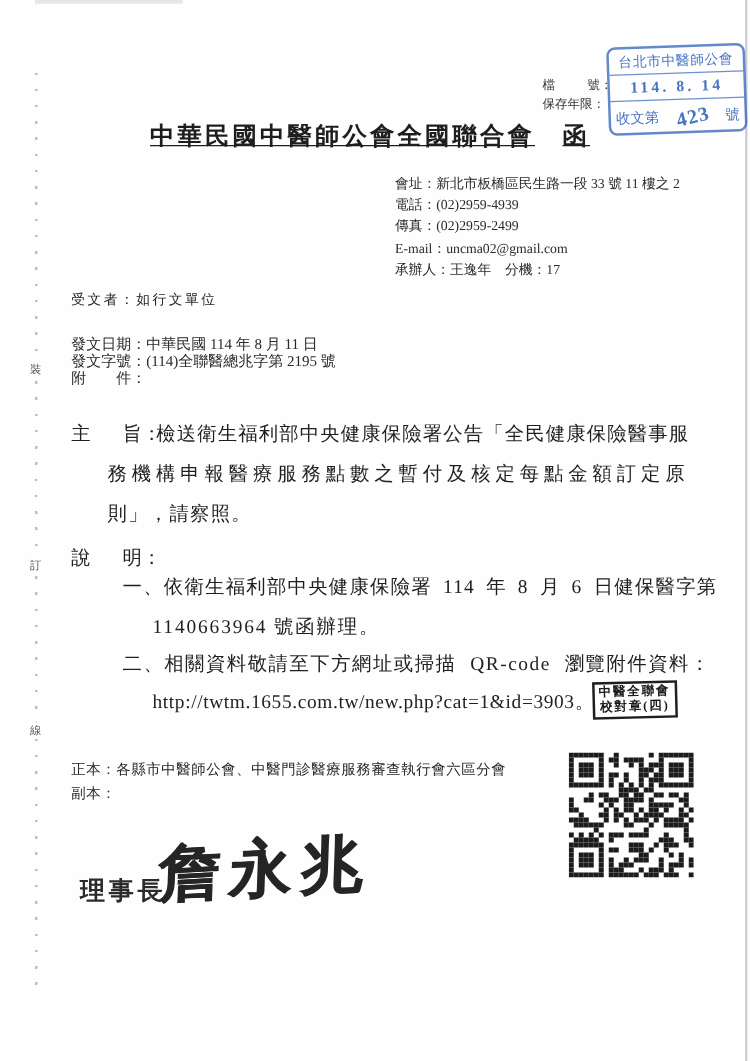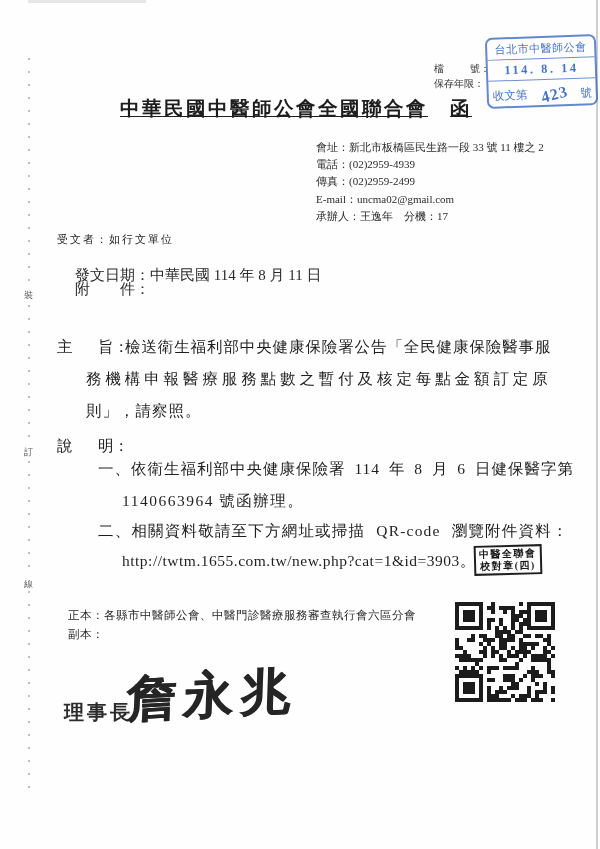--- a/index.html
+++ b/index.html
@@ -25,30 +25,30 @@
   .stamp-blue .r3{display:flex;justify-content:space-between;align-items:baseline;font-size:11.5px;padding:4px 4px 3px;}
   .stamp-blue .handnum{font-size:16px;font-weight:bold;display:inline-block;transform:rotate(-12deg) translateY(2px);letter-spacing:1px;}
   
   .doc-title{position:absolute;left:120px;top:95px;font-size:19.5px;font-weight:bold;letter-spacing:2.5px;color:#1e1e1e;white-space:nowrap;text-decoration:underline;}
   .doc-title .doctype{margin-left:22px;}
   
   .contact{position:absolute;left:304px;top:139px;font-size:11px;line-height:17.2px;color:#2a2a2a;white-space:nowrap;margin-left:12px;}
   
   .recipient{position:absolute;left:57px;top:232px;font-size:11px;letter-spacing:2px;color:#1f1f1f;}
   
-  .meta{position:absolute;left:57px;top:269px;font-size:15px;line-height:13.6px;color:#2a2a2a;white-space:nowrap;margin-left:18px;}
+  .meta{position:absolute;left:57px;top:269px;font-size:12px;line-height:13.6px;color:#2a2a2a;white-space:nowrap;}
   
   .cjk-label{position:absolute;font-size:15.5px;color:#1f1f1f;}
   .body-line{position:absolute;font-size:15.5px;color:#1f1f1f;white-space:nowrap;}
   
   .stamp-proof{position:absolute;left:474px;top:545px;border:2px solid #1f1f1f;padding:1px 3px;
     font-size:10px;font-weight:bold;line-height:12px;letter-spacing:1.5px;text-align:center;
     transform:rotate(-1.5deg);color:#1a1a1a;background:rgba(255,255,255,.2);}
   
-  .dist{position:absolute;left:57px;font-size:11.5px;letter-spacing:.5px;color:#262626;white-space:nowrap;margin-left:11px;}
+  .dist{position:absolute;left:57px;font-size:11.5px;letter-spacing:.5px;color:#262626;white-space:nowrap;}
   
   .qr{position:absolute;left:455px;top:602px;width:100px;height:100px;}
   
   .sig-title{position:absolute;left:64px;top:699px;font-size:20px;letter-spacing:3px;font-weight:bold;color:#2b2b2b;}
   .sig-name{position:absolute;left:126px;top:662px;font-size:50px;font-weight:bold;letter-spacing:7px;
     color:#252525;transform:rotate(-3deg) skewX(-5deg);text-shadow:1px 0 0 #252525;}
 </style>
 </head>
 <body>
 
@@ -89,20 +89,21 @@
     <div>電話：(02)2959-4939</div>
     <div>傳真：(02)2959-2499</div>
     <div>E-mail：uncma02@gmail.com</div>
     <div>承辦人：王逸年　分機：17</div>
   </div>
 
   <div class="recipient">受文者：如行文單位</div>
 
   <div class="meta">
     <div>發文日期：中華民國 114 年 8 月 11 日</div>
+    <div>發文字號：(114)全聯醫總兆字第 2195 號</div>
     <div>附　　件：</div>
   </div>
 
   <span class="cjk-label" style="left:57px;top:337px">主</span>
   <span class="cjk-label" style="left:98px;top:337px">旨：</span>
   <div class="body-line" style="left:125px;top:337px;letter-spacing:.9px">檢送衛生福利部中央健康保險署公告「全民健康保險醫事服</div>
   <div class="body-line" style="left:86px;top:369px;letter-spacing:3.9px">務機構申報醫療服務點數之暫付及核定每點金額訂定原</div>
   <div class="body-line" style="left:86px;top:401px;letter-spacing:1px">則」，請察照。</div>
 
   <span class="cjk-label" style="left:57px;top:436px">說</span>

